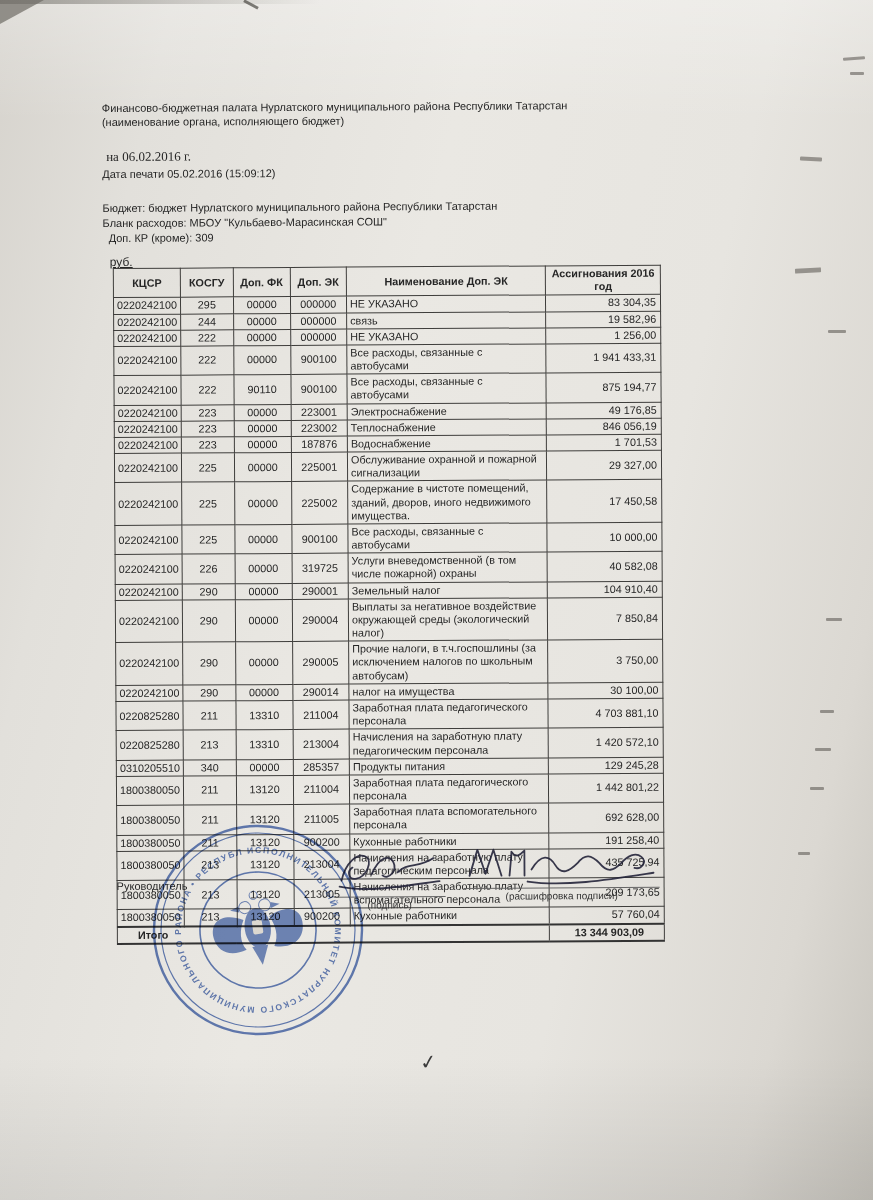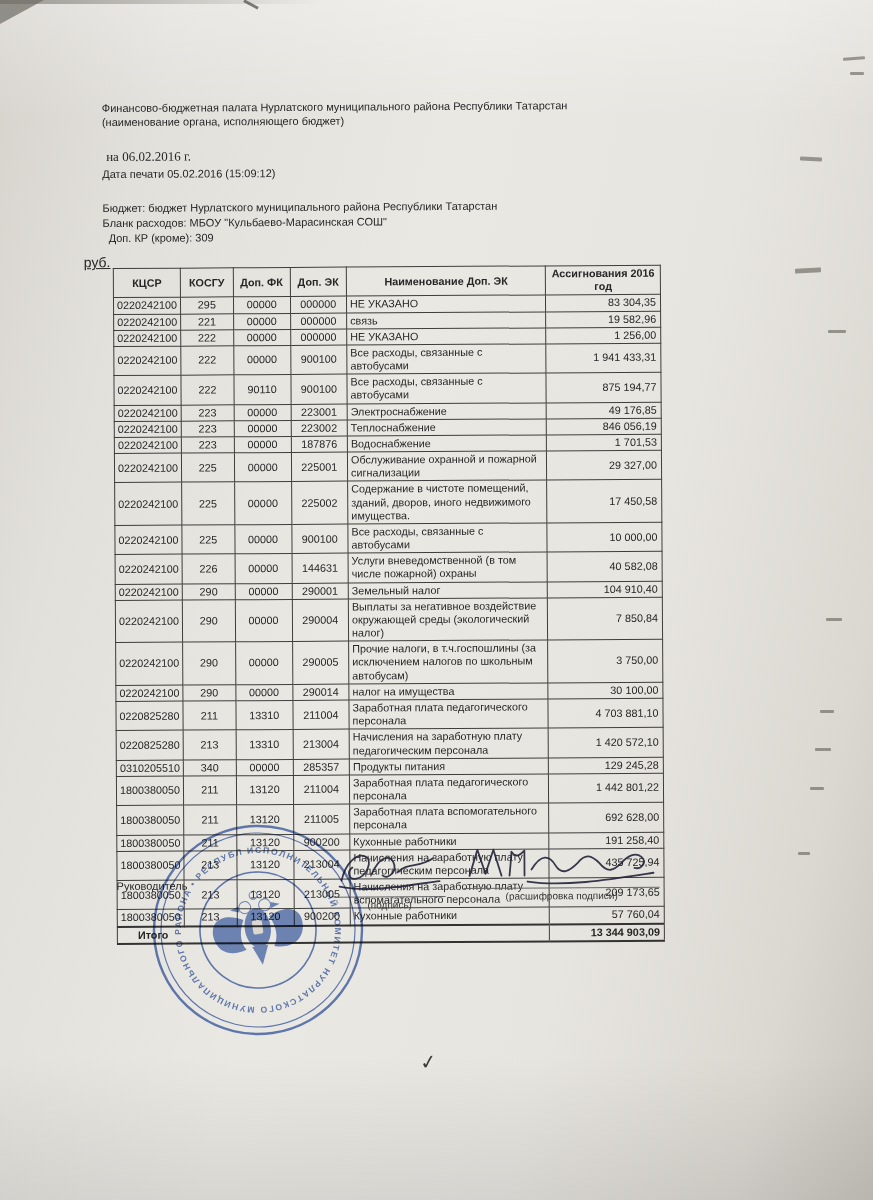--- a/index.html
+++ b/index.html
@@ -30,21 +30,21 @@
     color:var(--ink);
   }
   .tline{position:absolute;font-size:11px;line-height:14px;white-space:pre;}
   .org1{left:103px;top:101px;}
   .org2{left:103px;top:115px;}
   .dateline{left:107px;top:150px;font-family:"Liberation Serif",serif;font-weight:normal;font-size:13px;}
   .printdate{left:103px;top:167px;}
   .budget{left:103px;top:201px;}
   .blank{left:103px;top:216px;}
   .dopkr{left:109px;top:231px;}
-  .rub{left:84px;top:255px;font-size:14px;text-decoration:underline;}
+  .rub{left:110px;top:255px;font-size:12px;text-decoration:underline;}
 
   table.budget-table{
     position:absolute;left:113px;top:268px;width:548px;
     border-collapse:collapse;
     font-size:10.8px;line-height:1.22;color:var(--ink);
     background:transparent;
   }
   .budget-table th,.budget-table td{
     border:1px solid var(--tborder);
     padding:1px 3px;vertical-align:middle;
@@ -54,21 +54,21 @@
   .budget-table col.w1{width:53px;}
   .budget-table col.w2{width:58px;}
   .budget-table col.w3{width:57px;}
   .budget-table col.w4{width:204px;}
   .budget-table col.w5{width:116px;}
   .budget-table td.c0,.budget-table td.c1,.budget-table td.c2,.budget-table td.c3{text-align:center;}
   .budget-table td.c4{text-align:left;}
   .budget-table td.c5{text-align:right;padding-right:4px;}
   .budget-table tfoot td{font-weight:bold;border-top:2px solid #333;border-bottom:2px solid #333;}
   .budget-table tfoot td.total-label{text-align:left;padding-left:20px;}
-  .budget-table tfoot td.total-value{text-align:right;padding-right:4px;}
+  .budget-table tfoot td.total-value{text-align:right;padding-right:20px;}
 
   .footer-label{position:absolute;left:113px;top:880px;font-size:11px;}
   .caption{
     position:absolute;font-size:10px;text-align:center;color:#333;
     border-top:1px solid #666;padding-top:2px;
   }
   .cap1{left:330px;top:890px;width:112px;margin-top:8px;}
   .cap2{left:460px;top:890px;width:196px;}
 
   .sig{position:absolute;}
@@ -148,21 +148,21 @@
           <tr>
             <td class="c0">0220242100</td>
             <td class="c1">295</td>
             <td class="c2">00000</td>
             <td class="c3">000000</td>
             <td class="c4">НЕ УКАЗАНО</td>
             <td class="c5">83 304,35</td>
           </tr>
           <tr>
             <td class="c0">0220242100</td>
-            <td class="c1">221</td>
+            <td class="c1">244</td>
             <td class="c2">00000</td>
             <td class="c3">000000</td>
             <td class="c4">связь</td>
             <td class="c5">19 582,96</td>
           </tr>
           <tr>
             <td class="c0">0220242100</td>
             <td class="c1">222</td>
             <td class="c2">00000</td>
             <td class="c3">000000</td>
@@ -230,21 +230,21 @@
             <td class="c1">225</td>
             <td class="c2">00000</td>
             <td class="c3">900100</td>
             <td class="c4">Все расходы, связанные с автобусами</td>
             <td class="c5">10 000,00</td>
           </tr>
           <tr>
             <td class="c0">0220242100</td>
             <td class="c1">226</td>
             <td class="c2">00000</td>
-            <td class="c3">144631</td>
+            <td class="c3">319725</td>
             <td class="c4">Услуги вневедомственной (в том числе пожарной) охраны</td>
             <td class="c5">40 582,08</td>
           </tr>
           <tr>
             <td class="c0">0220242100</td>
             <td class="c1">290</td>
             <td class="c2">00000</td>
             <td class="c3">290001</td>
             <td class="c4">Земельный налог</td>
             <td class="c5">104 910,40</td>

